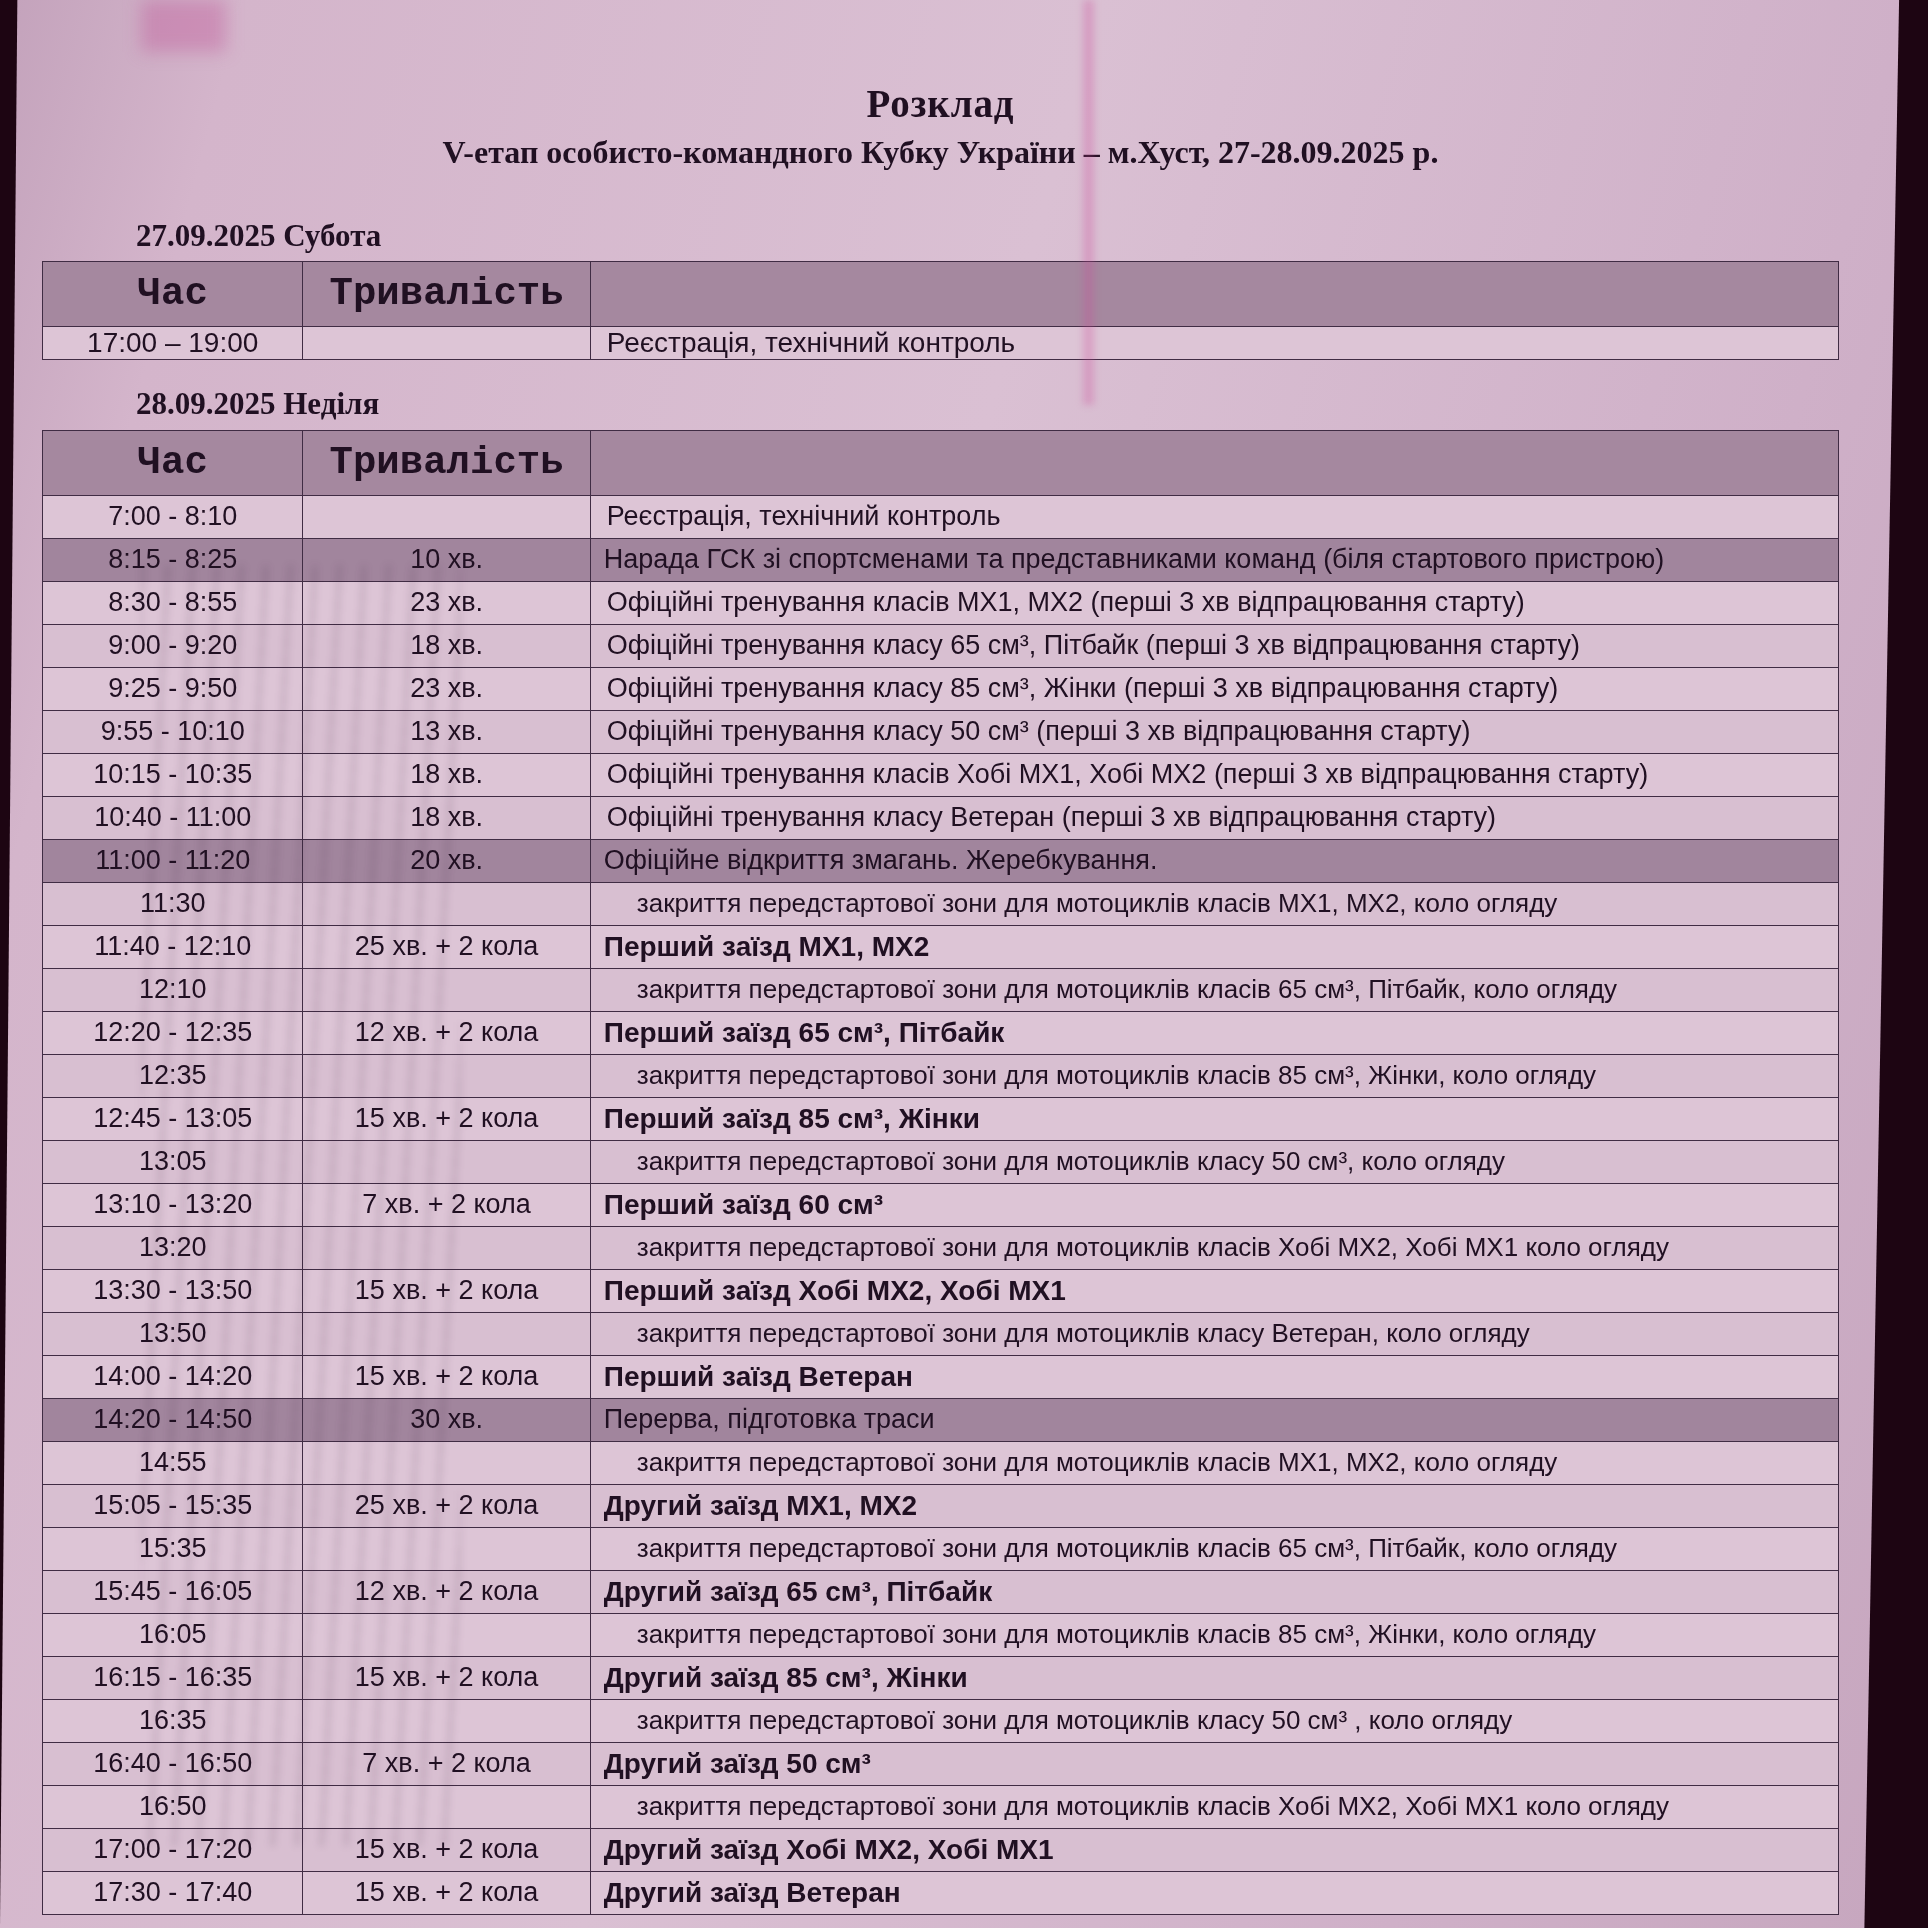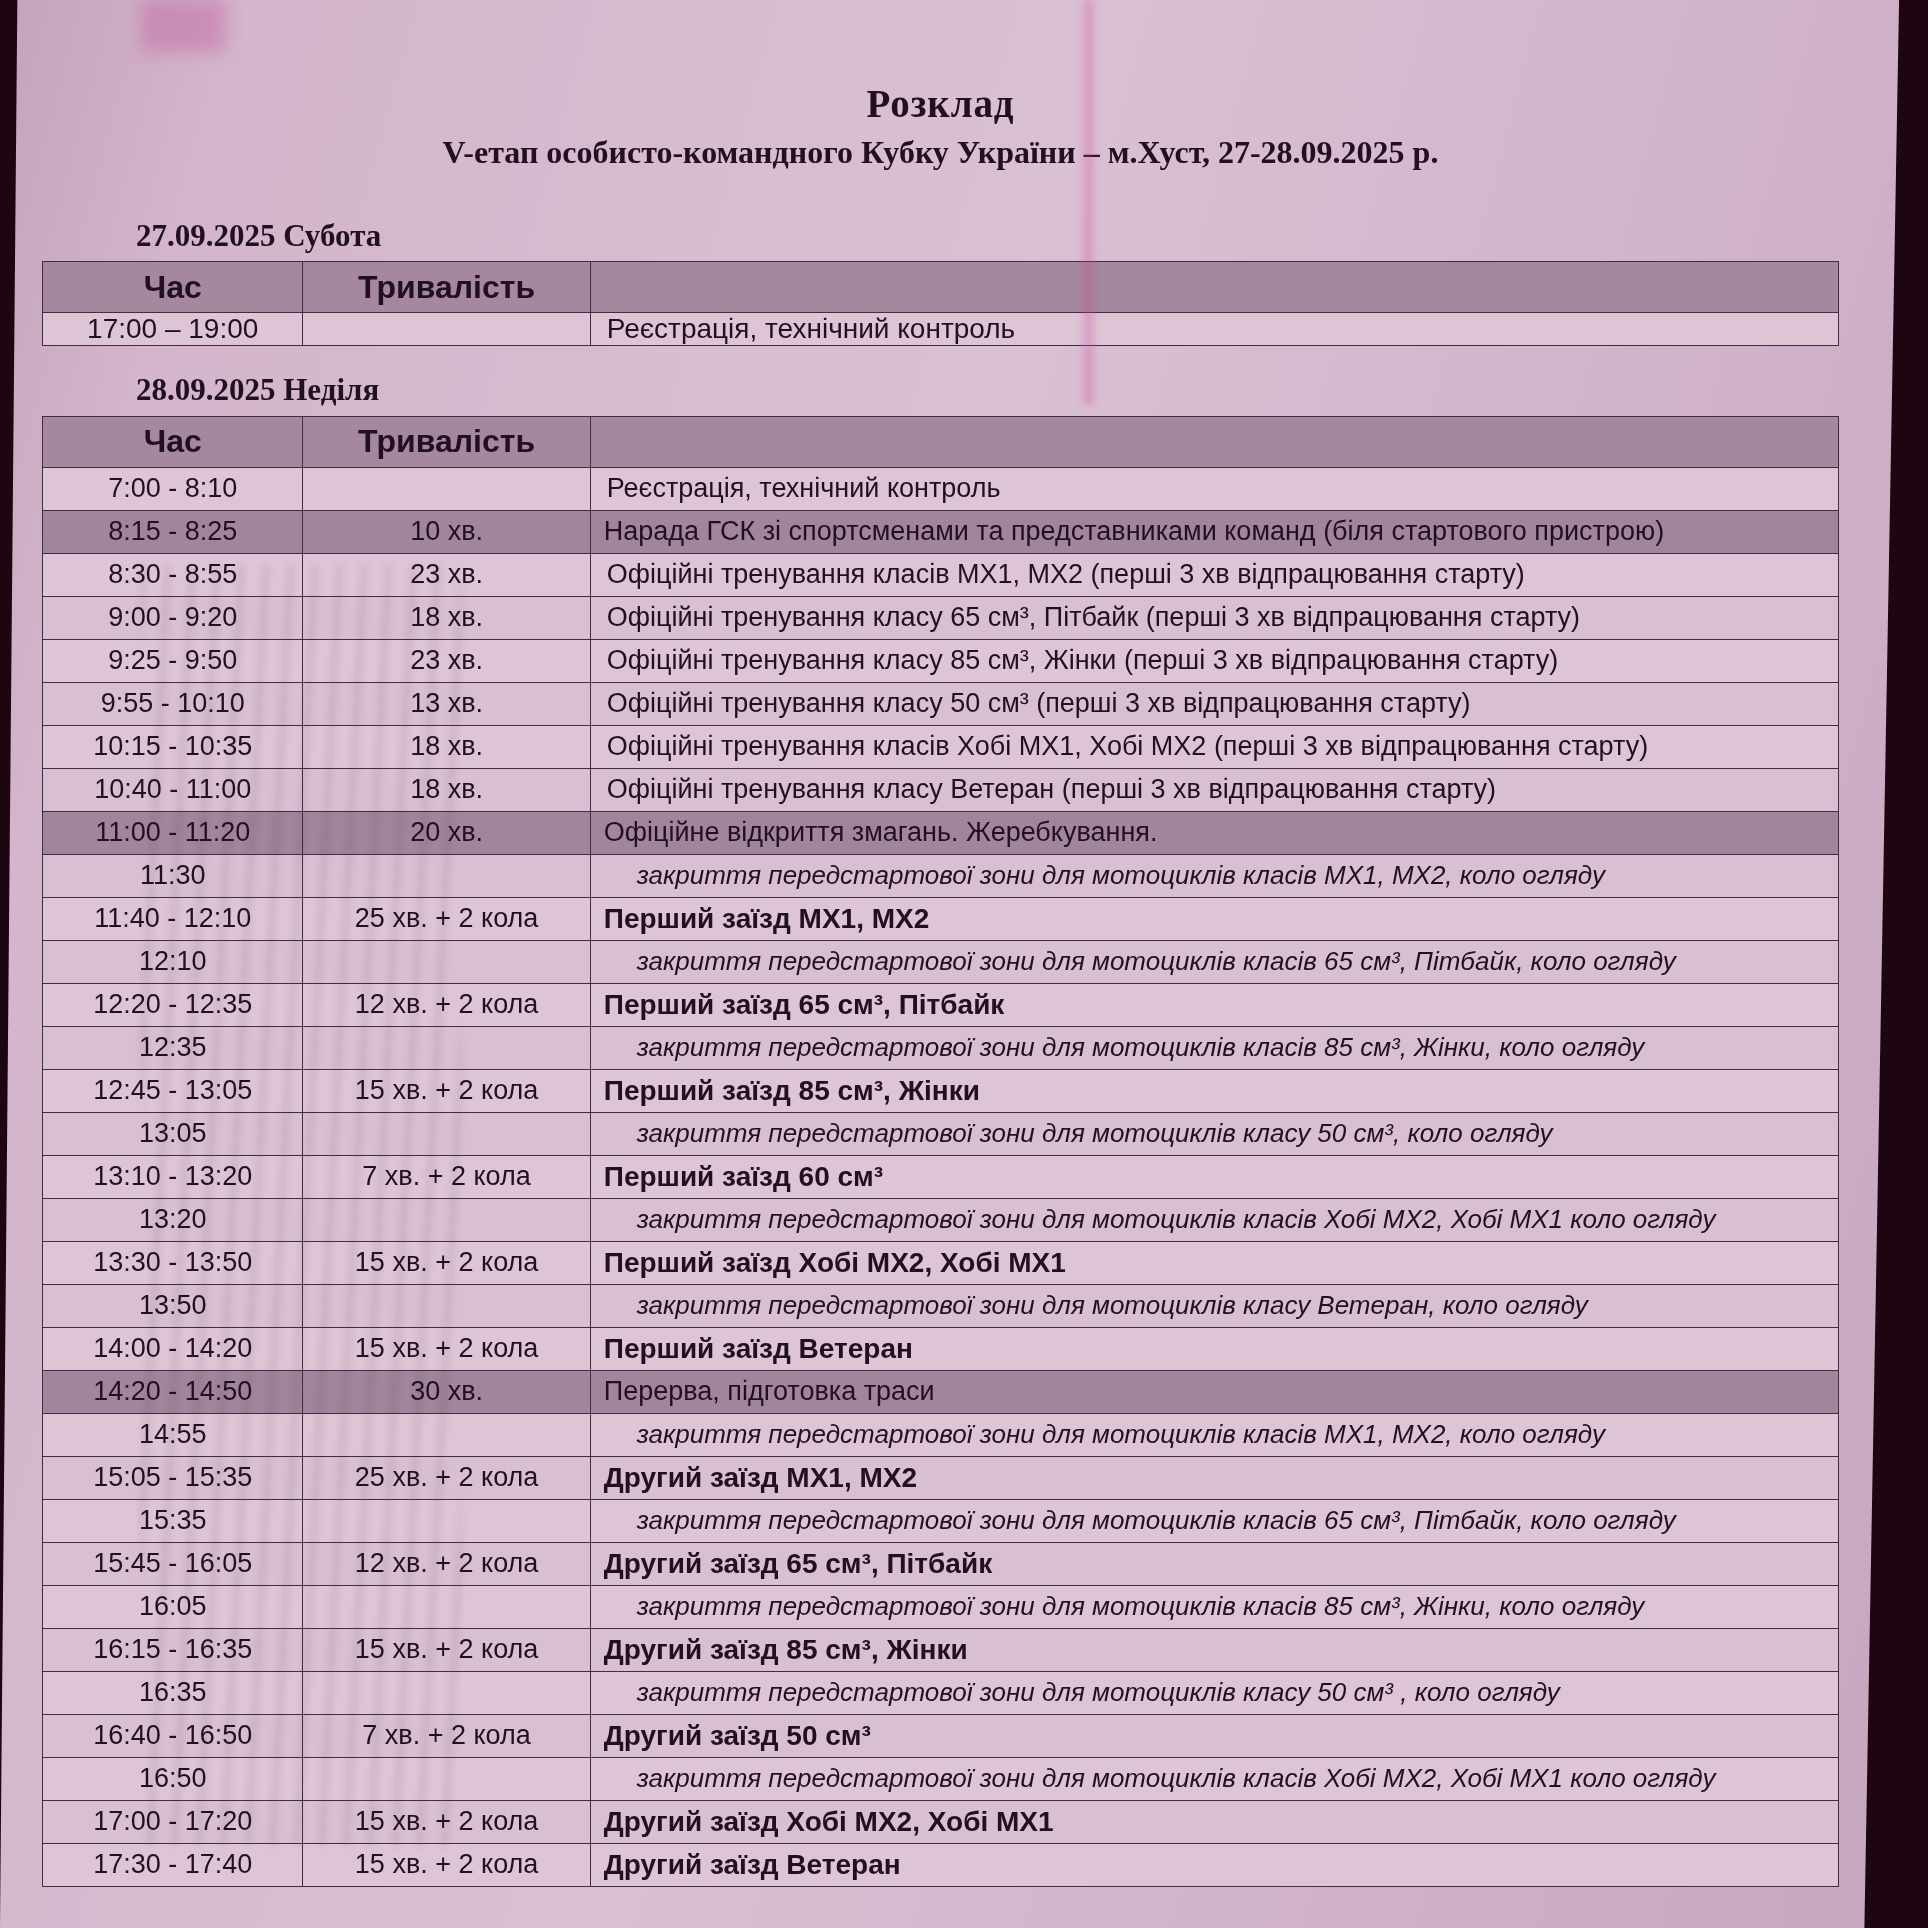--- a/index.html
+++ b/index.html
@@ -27,29 +27,29 @@
     position:absolute; left:141px; top:0; width:85px; height:52px; pointer-events:none;
     background:rgba(190,60,140,0.30); filter:blur(8.5px);
   }
   .content{position:absolute; left:42px; right:89px; top:0;}
   .title{margin-top:81px; text-align:center; font-family:"Liberation Serif",serif; font-weight:bold; font-size:39px; letter-spacing:0.9px;}
   .subtitle{margin-top:7.5px; text-align:center; font-family:"Liberation Serif",serif; font-weight:bold; font-size:32px;}
   .section-heading{font-family:"Liberation Serif",serif; font-weight:bold; font-size:31px; margin:47px 0 7.5px 94px;}
   .section-heading.second{margin-top:26px;}
   table{width:100%; border-collapse:collapse; table-layout:fixed; background:var(--row);}
   table, th, td{border:1.9px solid var(--line);}
-  th{height:51px; background:var(--header); font-family:Liberation Sans, sans-serif; font-weight:bold; font-size:32px;}
+  th{height:65px; background:var(--header); font-family:Liberation Mono, monospace; font-weight:bold; font-size:39px;}
   td{height:43px; font-size:27px; white-space:nowrap; overflow:hidden;}
   .col-time{width:14.5%; text-align:center;}
   .col-duration{width:16%; text-align:center;}
   .col-desc{text-align:left; padding-left:13px;}
   #table-day1 td{height:31px; font-size:28px;}
   tr.normal td.col-desc{font-weight:normal;padding-left:16px;}
   tr.bold td.col-desc{font-weight:bold; font-size:28px;}
-  tr.italic td.col-desc{font-style:italic; font-size:26px;padding-left:46px;}
+  tr.italic td.col-desc{font-size:26px;padding-left:46px;}
   tr.highlight{background:var(--highlight);}
   tr.highlight td{font-weight:normal;}
   tr:nth-child(even){background:var(--row-alt);}
   tr.highlight:nth-child(even){background:var(--highlight);}
 </style>
 </head>
 <body>
 
 <div class="photo">
   <div class="paper">

